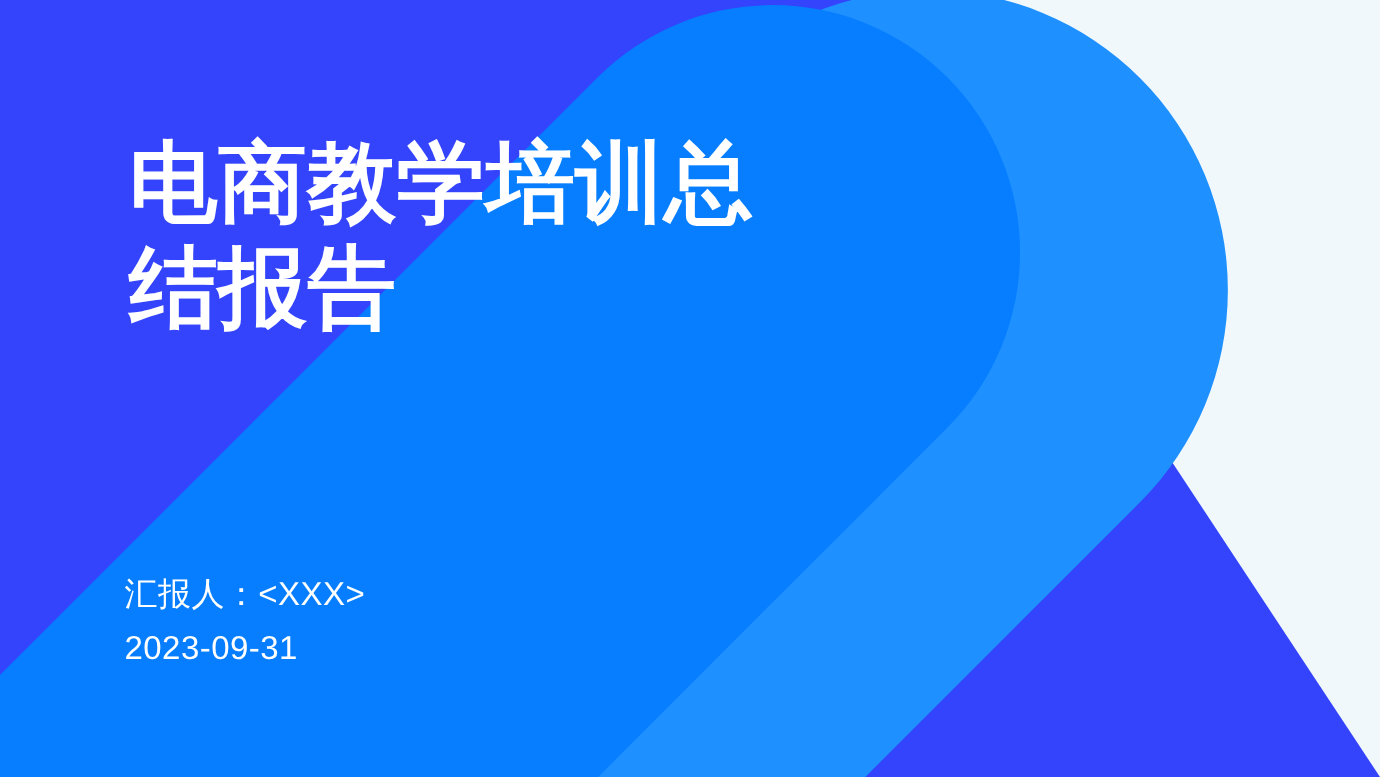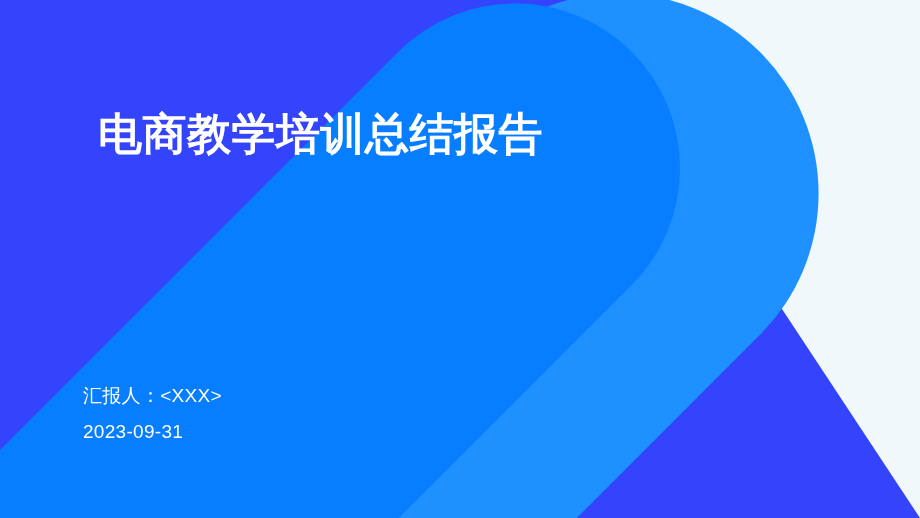--- a/index.html
+++ b/index.html
@@ -31,37 +31,37 @@
     z-index: 5;
     pointer-events: none;
   }
   .content > * { pointer-events: auto; }
 
   #title {
     position: absolute;
     left: 82px;
     top: 83px;
     width: 470px;
-    margin: 16px;
-    font-size: 44px;
+    margin: 4px;
+    font-size: 59px;
     line-height: 70px;
     font-weight: bold;
     color: #ffffff;
     letter-spacing: 0.5px;
     white-space: normal;
     word-break: break-all;
   }
   #meta {
     position: absolute;
     left: 83px;
     top: 378px;
     color: #ffffff;
   }
   #meta .line {
-    font-size: 19px;
+    font-size: 22px;
     line-height: 36px;
     font-weight: normal;
     letter-spacing: 0.3px;
     white-space: nowrap;
   }
 </style>
 </head>
 <body>
 
 <div id="slide">

